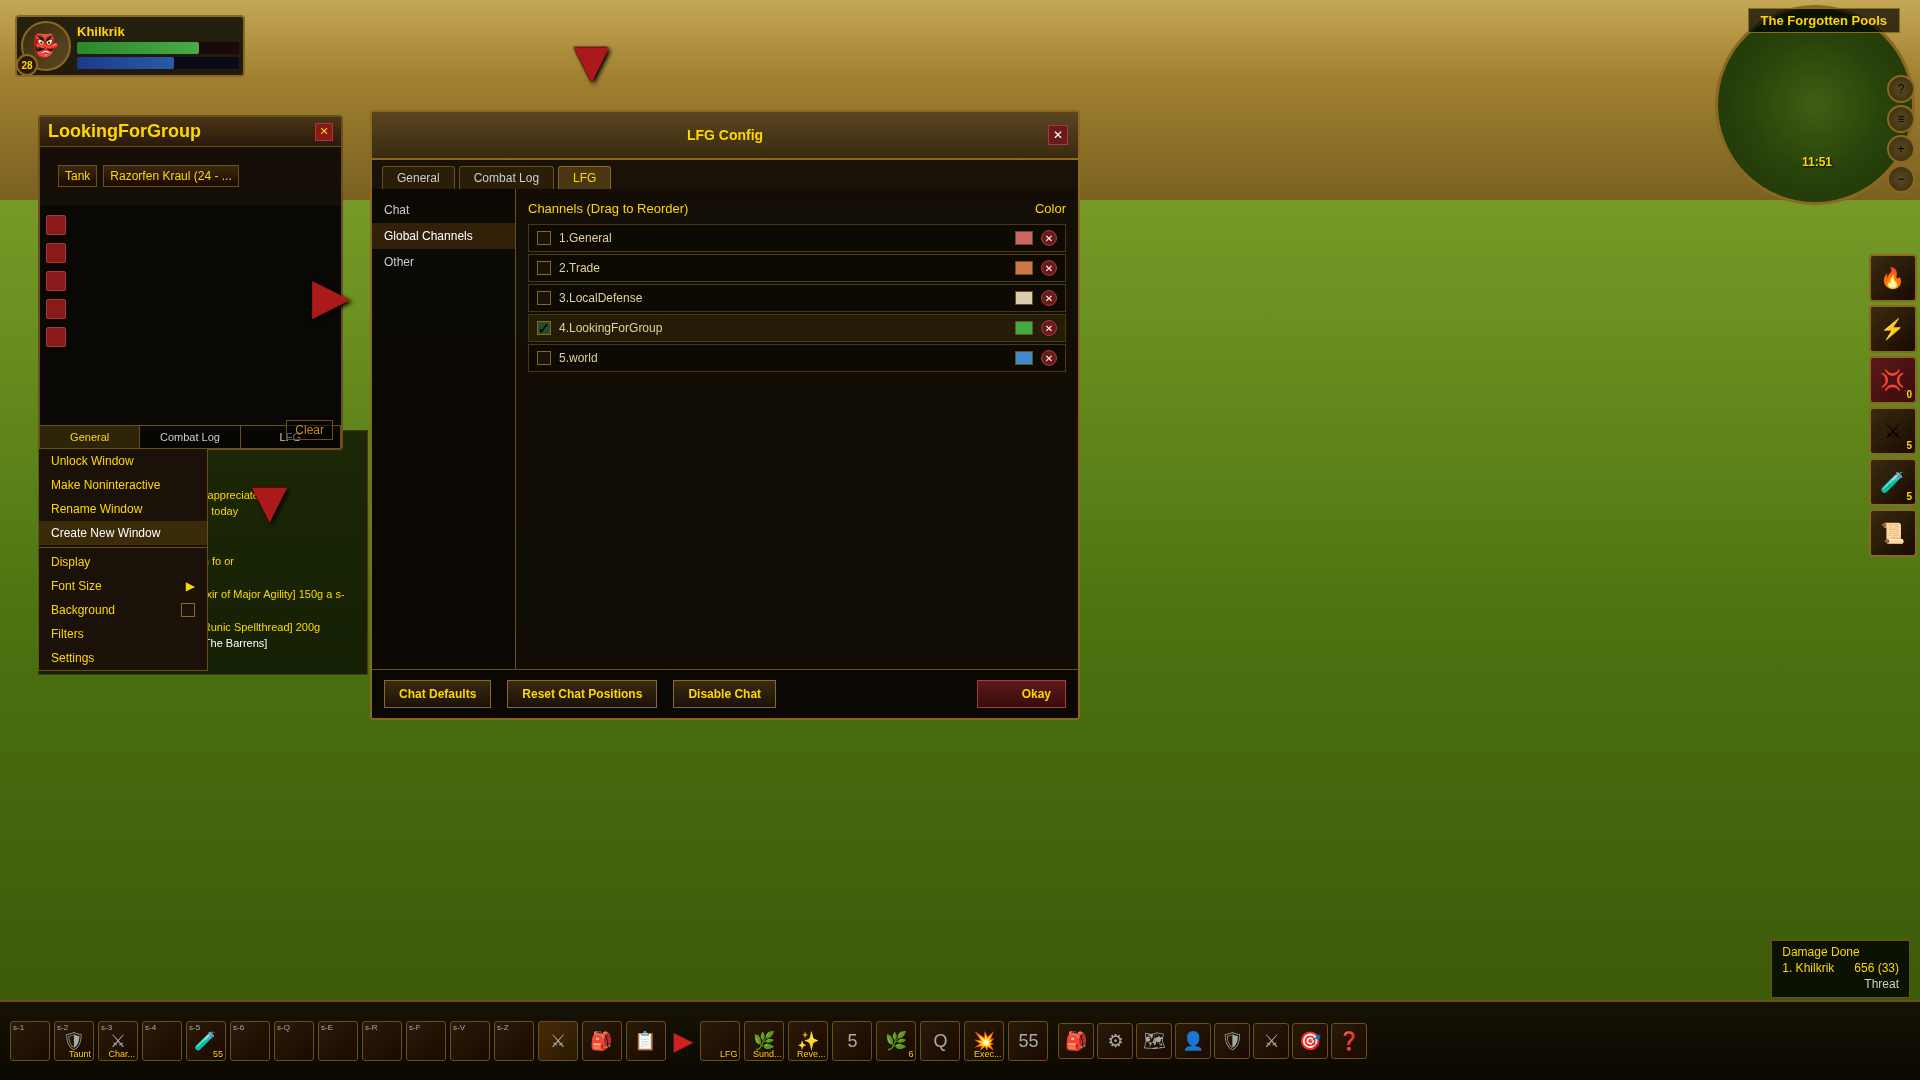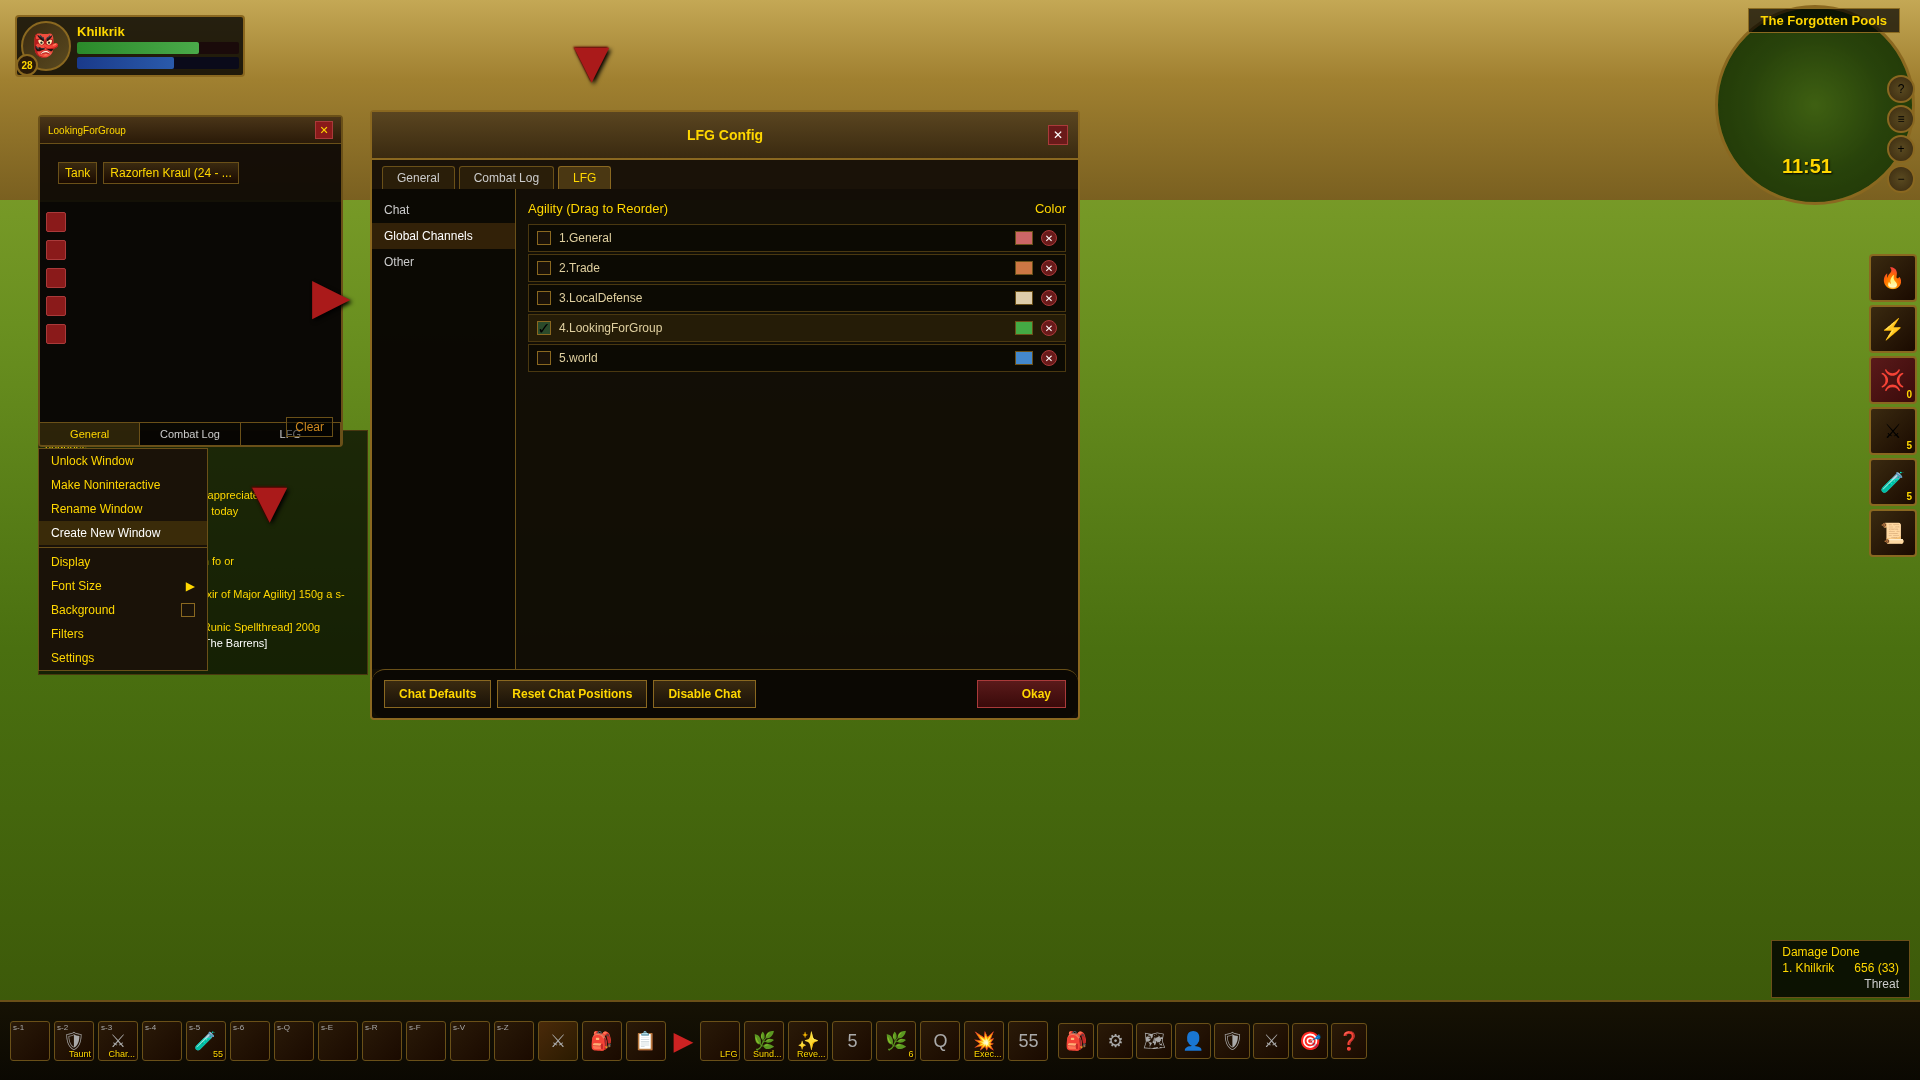--- a/index.html
+++ b/index.html
@@ -61,21 +61,21 @@
       border-radius: 50%;
       background: rgba(0,0,0,0.3);
     }
 
     
     .time-display {
       position: absolute;
       top: 155px;
       right: 88px;
       color: #ffd700;
-      font-size: 20px;
+      font-size: 12px;
       font-weight: bold;
       z-index: 95;
       text-shadow: 1px 1px 2px #000;
     }
 
     
     .player-frame {
       position: absolute;
       top: 15px;
       left: 15px;
@@ -173,22 +173,22 @@
       background: linear-gradient(180deg, #4a3518, #2a1a08);
       padding: 4px 8px;
       display: flex;
       align-items: center;
       justify-content: space-between;
       border-bottom: 1px solid #6a5018;
     }
 
     .lfg-title {
       color: #ffd700;
-      font-size: 10px;
-      font-weight: normal;
+      font-size: 18px;
+      font-weight: bold;
     }
 
     .lfg-close {
       background: #8a1a1a;
       border: 1px solid #aa3a3a;
       color: #ffd700;
       width: 18px;
       height: 18px;
       cursor: pointer;
       font-size: 11px;
@@ -459,25 +459,24 @@
       align-items: center;
       justify-content: center;
       color: #fff;
       font-size: 10px;
       cursor: pointer;
     }
 
     
     .config-footer {
       display: flex;
-      gap: 6px;
+      gap: 16px;
       padding: 10px 12px;
       background: rgba(10,8,3,0.8);
       border-top: 1px solid #6a5018;
-      border-radius: 13px;
     }
 
     .footer-btn {
       padding: 6px 14px;
       background: linear-gradient(180deg, #3a2a10, #1a1208);
       border: 1px solid #8a6820;
       color: #ffd700;
       font-size: 12px;
       cursor: pointer;
       font-weight: bold;
@@ -797,21 +796,21 @@
 
   <div class="config-body">
     <div class="config-sidebar">
       <div class="config-sidebar-item">Chat</div>
       <div class="config-sidebar-item active">Global Channels</div>
       <div class="config-sidebar-item">Other</div>
     </div>
 
     <div class="config-main">
       <div class="channels-header">
-        <span>Agility (Drag to Reorder)</span>
+        <span>Channels (Drag to Reorder)</span>
         <span>Color</span>
       </div>
 
       <div class="channel-row">
         <div class="channel-checkbox"></div>
         <span class="channel-name">1.General</span>
         <div class="channel-color-box" style="background:#cc6666;"></div>
         <div class="channel-delete">✕</div>
       </div>
       <div class="channel-row">

